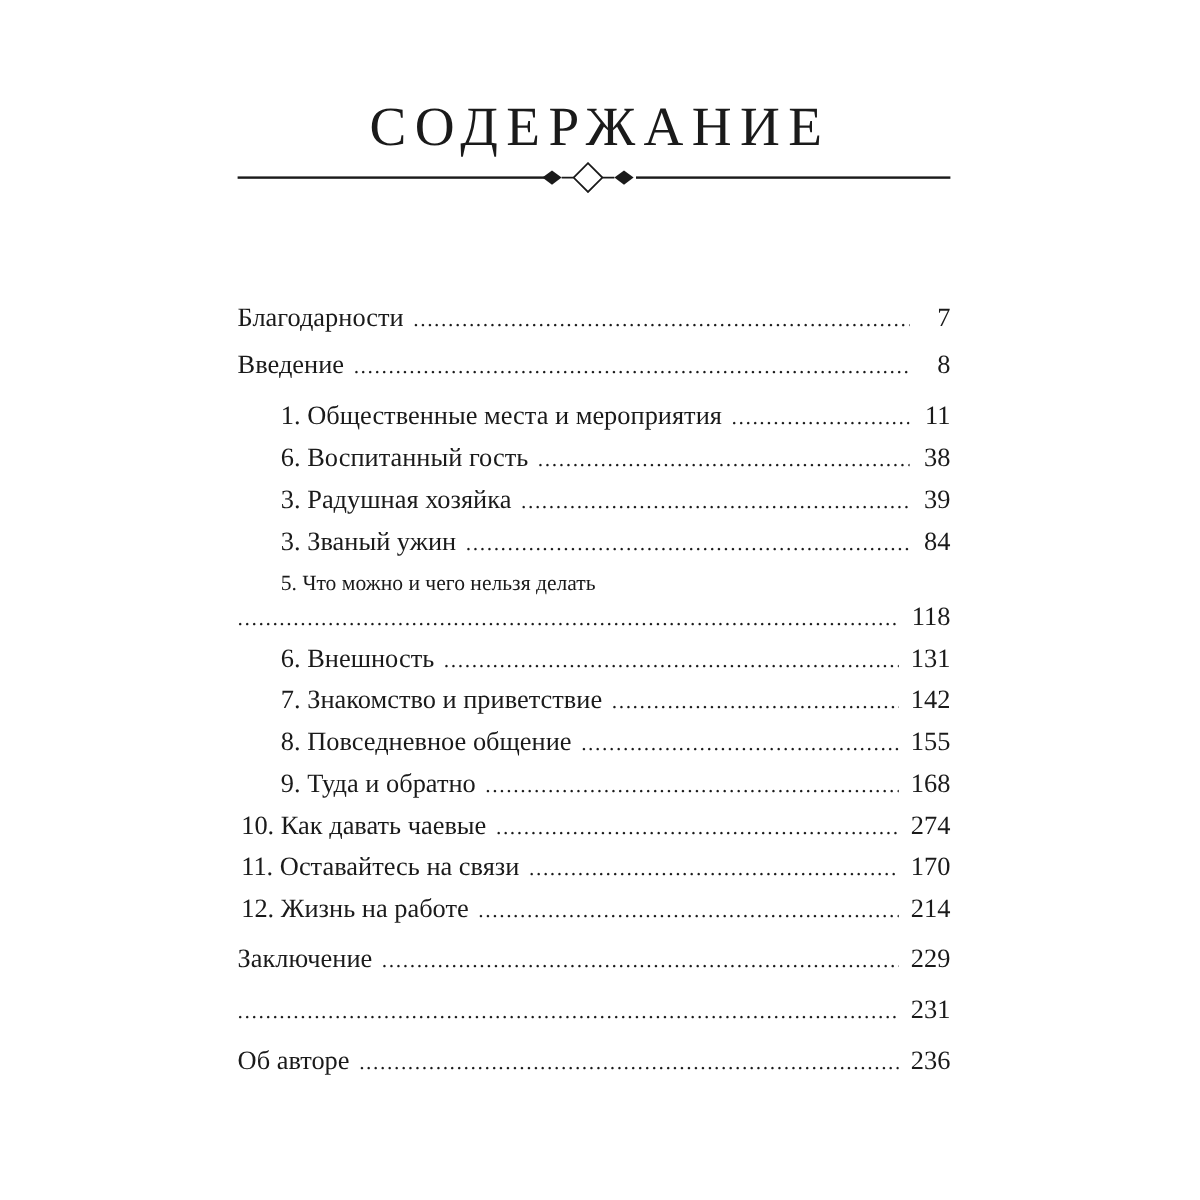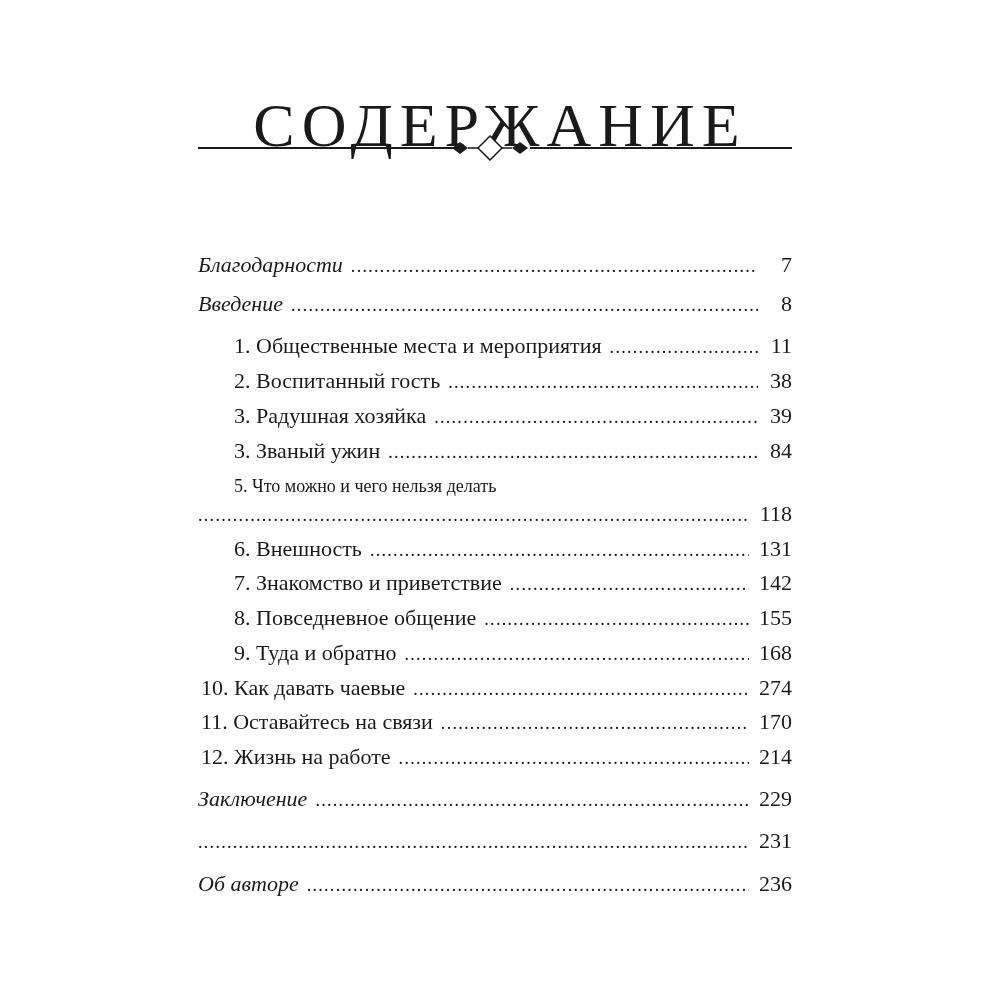--- a/index.html
+++ b/index.html
@@ -1,28 +1,28 @@
 <!DOCTYPE html>
 <html><head>
 <meta charset="utf-8">
 <style>
   html, body { margin: 0; padding: 0; background: #ffffff; }
   body { width: 1000px; height: 1000px; position: relative; overflow: hidden;
          font-family: "Liberation Serif", "DejaVu Serif", serif; color: #1a1a1a; }
   .title { position: absolute; left: 0; width: 1000px; top: 52px; text-align: center;
-           font-size: 62px; letter-spacing: 7px; font-weight: normal; line-height: 1; }
+           font-size: 46px; letter-spacing: 7px; font-weight: normal; line-height: 1; }
   .rule { position: absolute; top: 147px; height: 1.5px; background: #1a1a1a; }
   .rule.left { left: 198px; width: 260px; }
   .rule.right { left: 530px; width: 262px; }
   .ornament { position: absolute; top: 135px; left: 452px; width: 90px; height: 26px; }
   .toc { position: absolute; left: 198px; width: 594px; top: 0; }
   .entry { position: absolute; left: 0; width: 594px; display: flex; align-items: baseline;
            font-size: 22px; line-height: 26px; }
   .entry .label { white-space: nowrap; padding-right: 8px; }
-  .entry.italic .label { font-style: italic; }
+  .entry.italic .label { }
   .entry .leader { flex: 1; overflow: hidden; white-space: nowrap; letter-spacing: 4.2px;
                    font-size: 18px; }
   .entry .leader::before { content: ". . . . . . . . . . . . . . . . . . . . . . . . . . . . . . . . . . . . . . . . . . . . . . . . . . . . . . . . . . . . . . . . . . . . . . . . . . . . . . . . . . . . . . . . . . . . . . . . . . . . . . . . . . . . . . . . . . . . . . . . . . . . . . . . . . . . . . . . . . . ."; letter-spacing: -1.6px; }
   .entry .page { padding-left: 10px; min-width: 24px; text-align: right; }
   .entry.chapter .label { padding-left: 36px; }
   .entry.chapter.two-digit .label { padding-left: 3px; }
   .entry.continuation .label { padding-left: 68px; }
   .line-only { position: absolute; left: 0; font-size: 18px; line-height: 26px; padding-left: 36px; white-space: nowrap; }
 </style>
 </head>
@@ -54,21 +54,21 @@
     <span class="page">8</span>
   </div>
 
   <div class="entry chapter" style="top:333px">
     <span class="label">1. Общественные места и мероприятия</span>
     <span class="leader"></span>
     <span class="page">11</span>
   </div>
 
   <div class="entry chapter" style="top:368px">
-    <span class="label">2. Воспитанный гость</span>
+    <span class="label">6. Воспитанный гость</span>
     <span class="leader"></span>
     <span class="page">38</span>
   </div>
 
   <div class="entry chapter" style="top:403px">
     <span class="label">3. Радушная хозяйка</span>
     <span class="leader"></span>
     <span class="page">39</span>
   </div>
 

